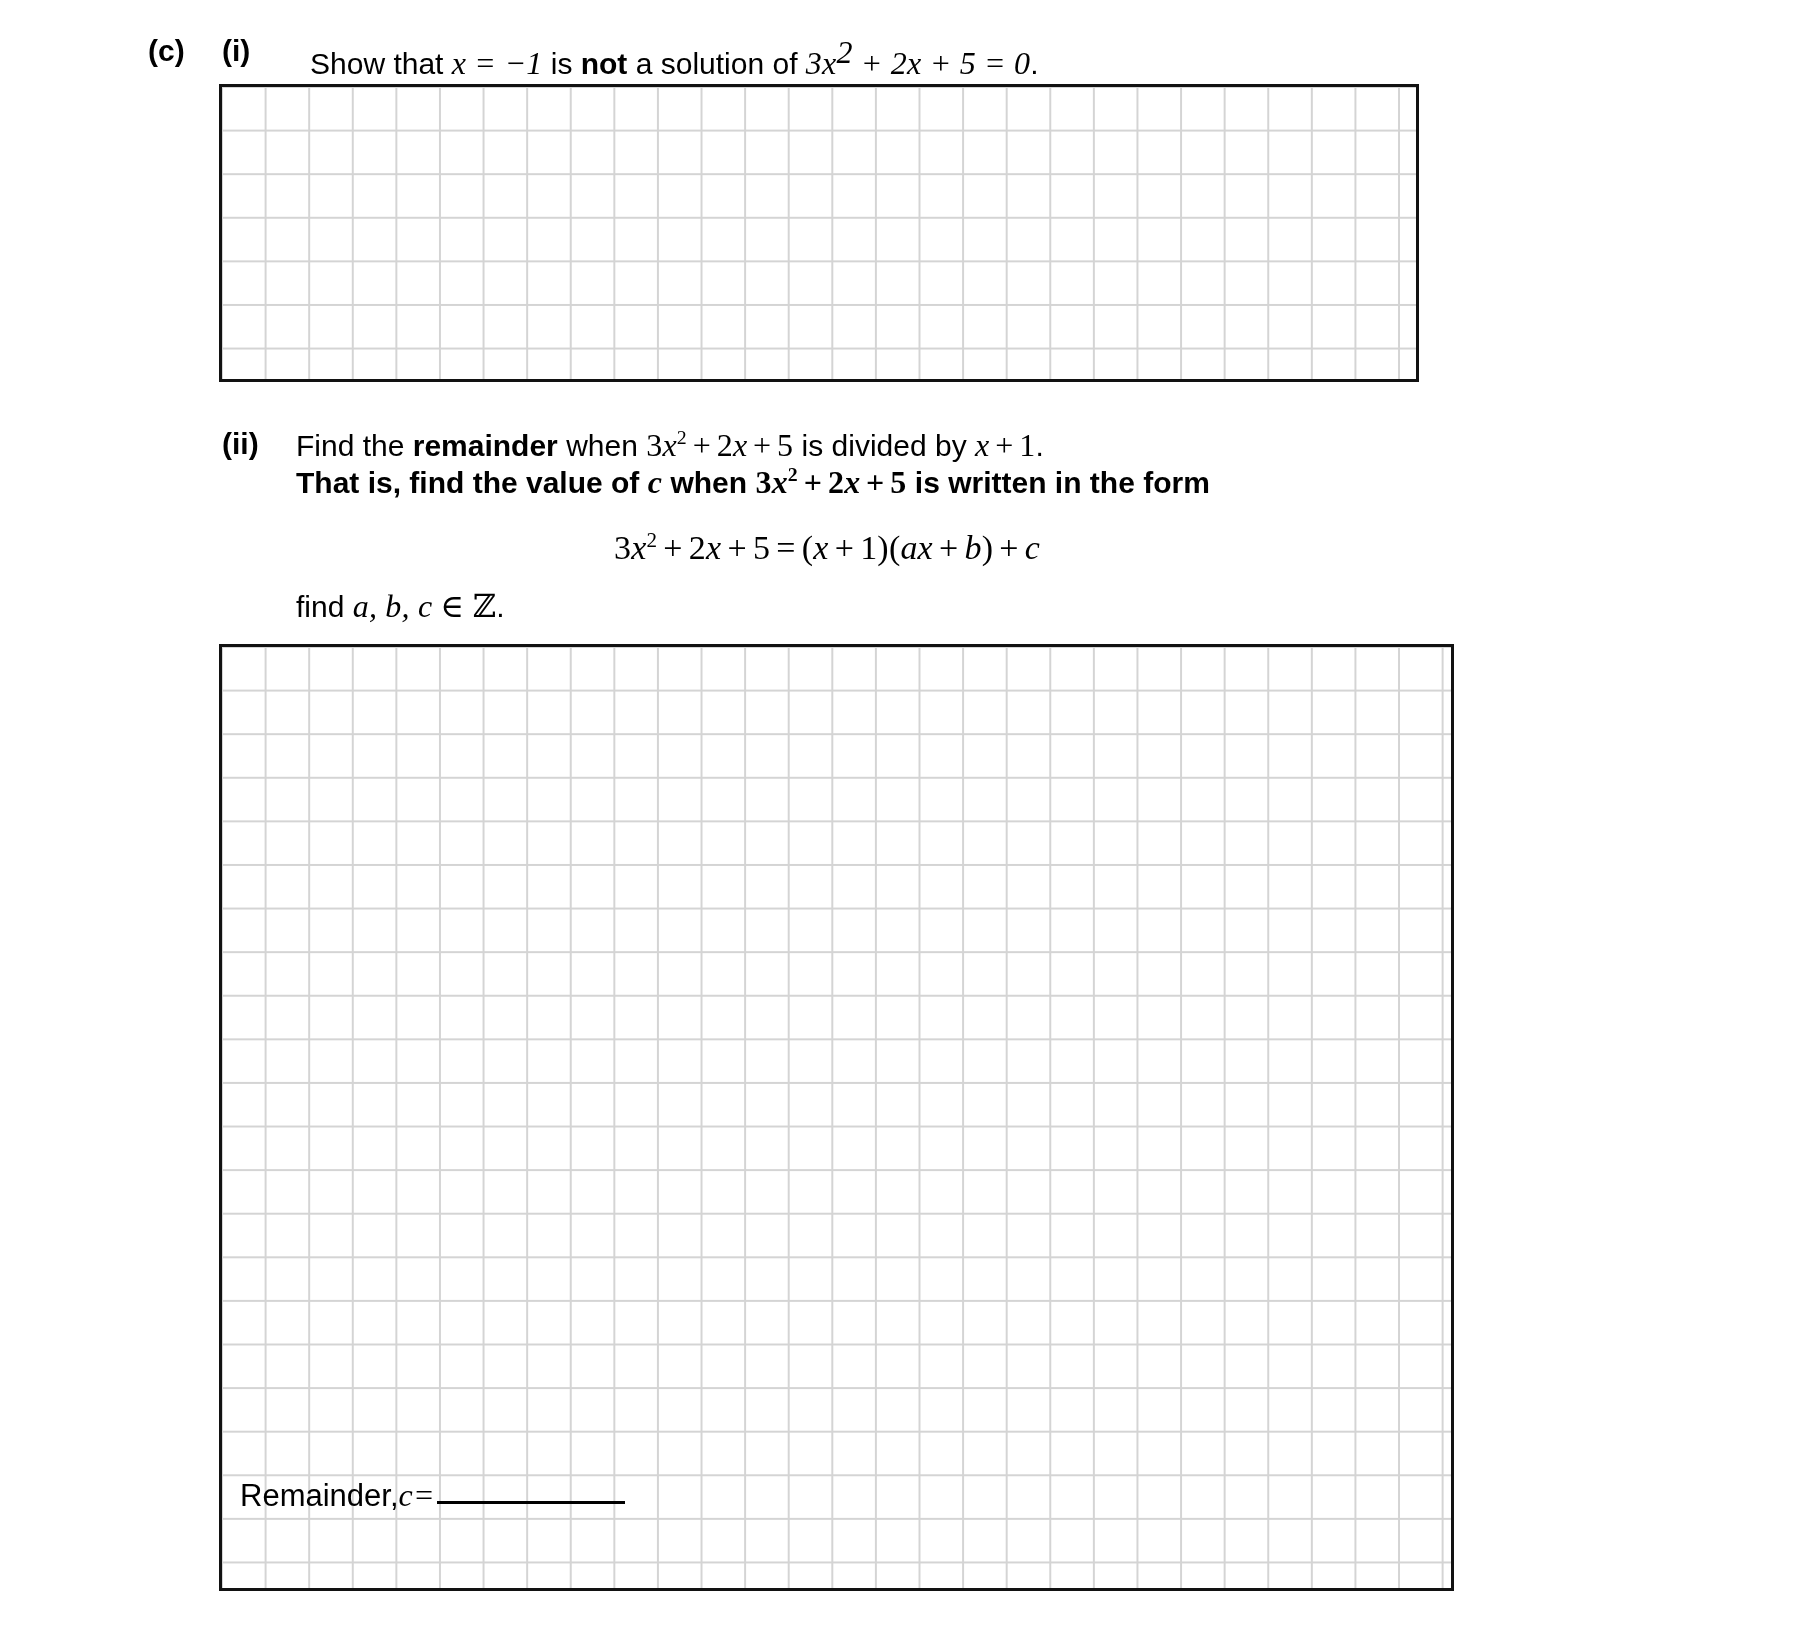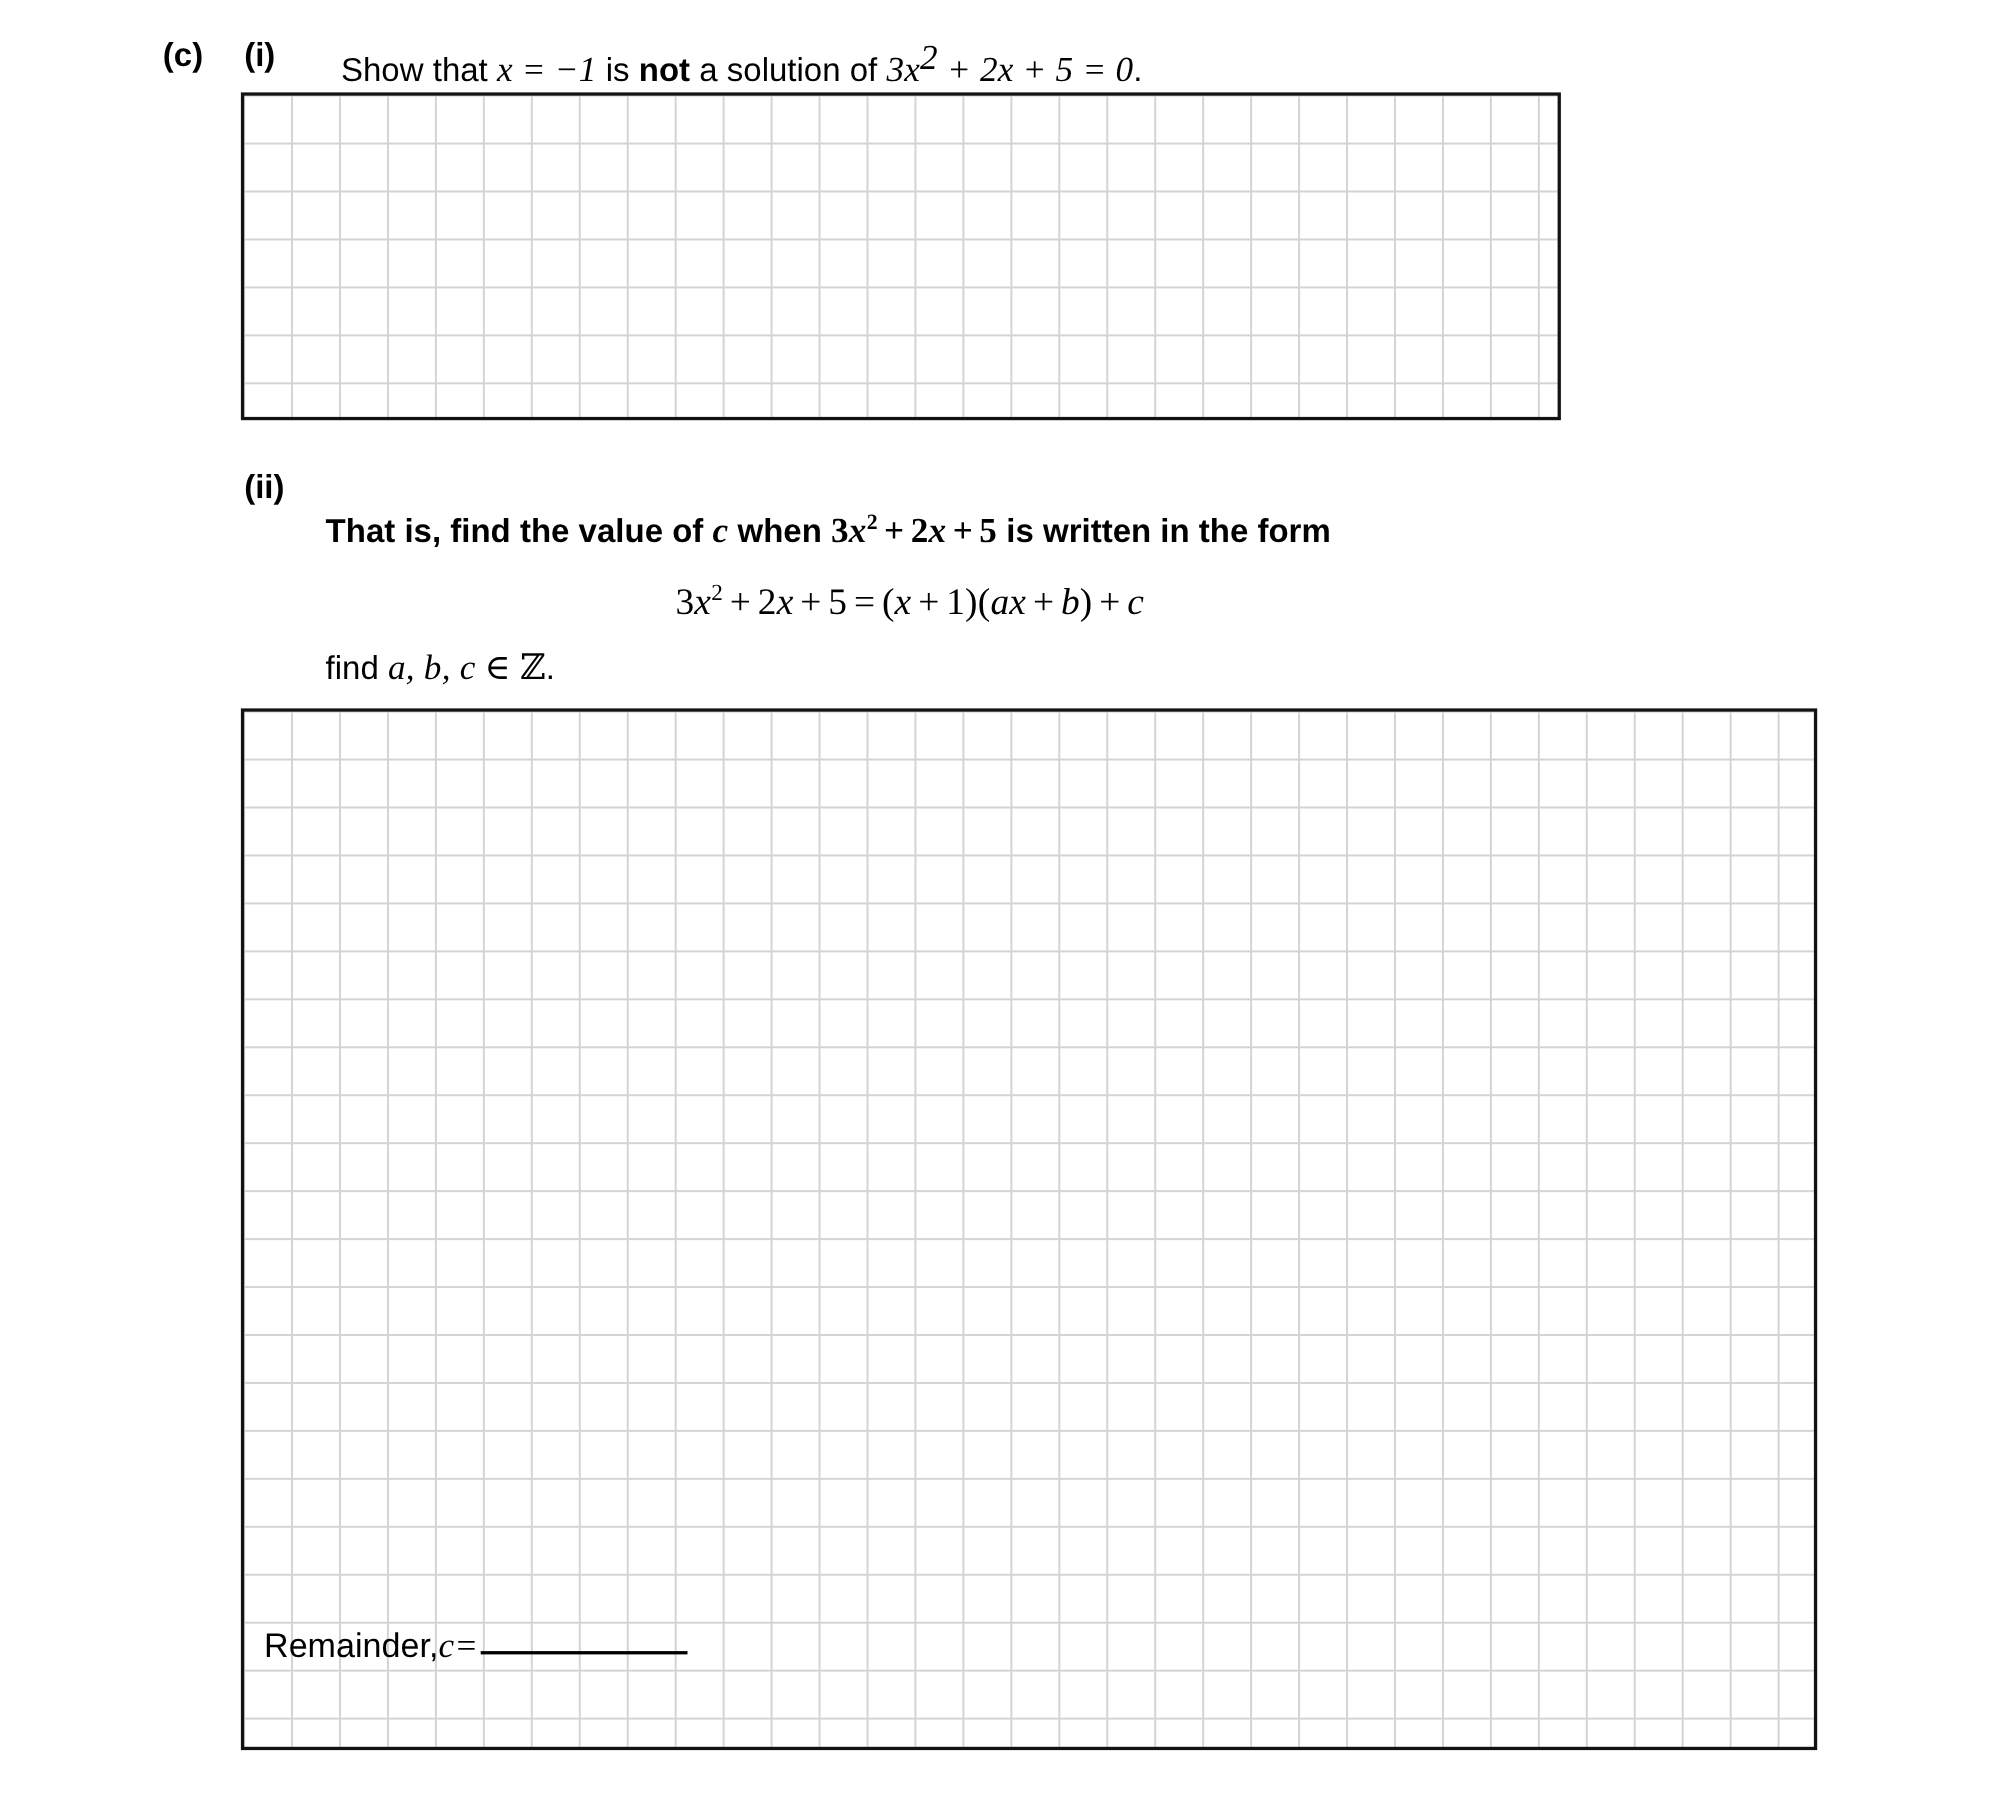--- a/index.html
+++ b/index.html
@@ -112,34 +112,37 @@
   <div class="lbl-rom" style="left:222px; top:34px;">(i)</div>
 
   <div class="body-text" style="left:310px; top:34px;">
     <span>Show that </span><span class="mth">x</span><span class="mth op"> = </span><span class="mth num">−1</span><span> is </span><span class="bold">not</span><span> a solution of  </span><span class="mth num">3</span><span class="mth">x</span><sup class="mth">2</sup><span class="mth op"> + </span><span class="mth">2x</span><span class="mth op"> + </span><span class="mth num">5</span><span class="mth op"> = </span><span class="mth num">0</span><span>.</span>
   </div>
 
   <div class="gridbox" style="left:219px; top:84px; width:1200px; height:298px;"></div>
 
   <div class="lbl-rom" style="left:222px; top:427px;">(ii)</div>
 
+  <div class="body-text" style="left:296px; top:427px;">
+    <span>Find the </span><span class="bold">remainder</span><span> when </span><span class="mth"><span class="num">3</span>x<sup>2</sup><span class="op">+</span><span class="num">2</span>x<span class="op">+</span><span class="num">5</span></span><span> is divided by </span><span class="mth">x<span class="op">+</span><span class="num">1</span></span><span>.</span>
+  </div>
 
   <div class="body-text" style="left:296px; top:464px;font-weight:bold;">
     <span>That is, find the value of </span><span class="mth">c</span><span> when </span><span class="mth"><span class="num">3</span>x<sup>2</sup><span class="op">+</span><span class="num">2</span>x<span class="op">+</span><span class="num">5</span></span><span> is written in the form</span>
   </div>
 
   <div class="display-eq" style="left:614px; top:528px;">
     <span class="mth" style="font-size:34px;"><span class="num">3</span>x<sup>2</sup><span class="op">+</span><span class="num">2</span>x<span class="op">+</span><span class="num">5</span><span class="op">=</span><span class="up">(</span>x<span class="op">+</span><span class="num">1</span><span class="up">)(</span>ax<span class="op">+</span>b<span class="up">)</span><span class="op">+</span>c</span>
   </div>
 
   <div class="body-text" style="left:296px; top:587px;">
     <span>find </span><span class="mth">a, b, c</span><span class="mth op"> ∈ </span><span class="mth zset">ℤ</span><span>.</span>
   </div>
 
-  <div class="gridbox" style="left:219px; top:644px; width:1433px; height:947px;">
+  <div class="gridbox" style="left:219px; top:644px; width:1235px; height:947px;">
 
     <div class="answer-line" style="left:18px; top:830px;">
       <span>Remainder, </span>
         <span class="mth">c</span>
         <span class="mth op"> =</span>
         <span class="rule"></span>
     </div>
   </div>
 
 </div>

